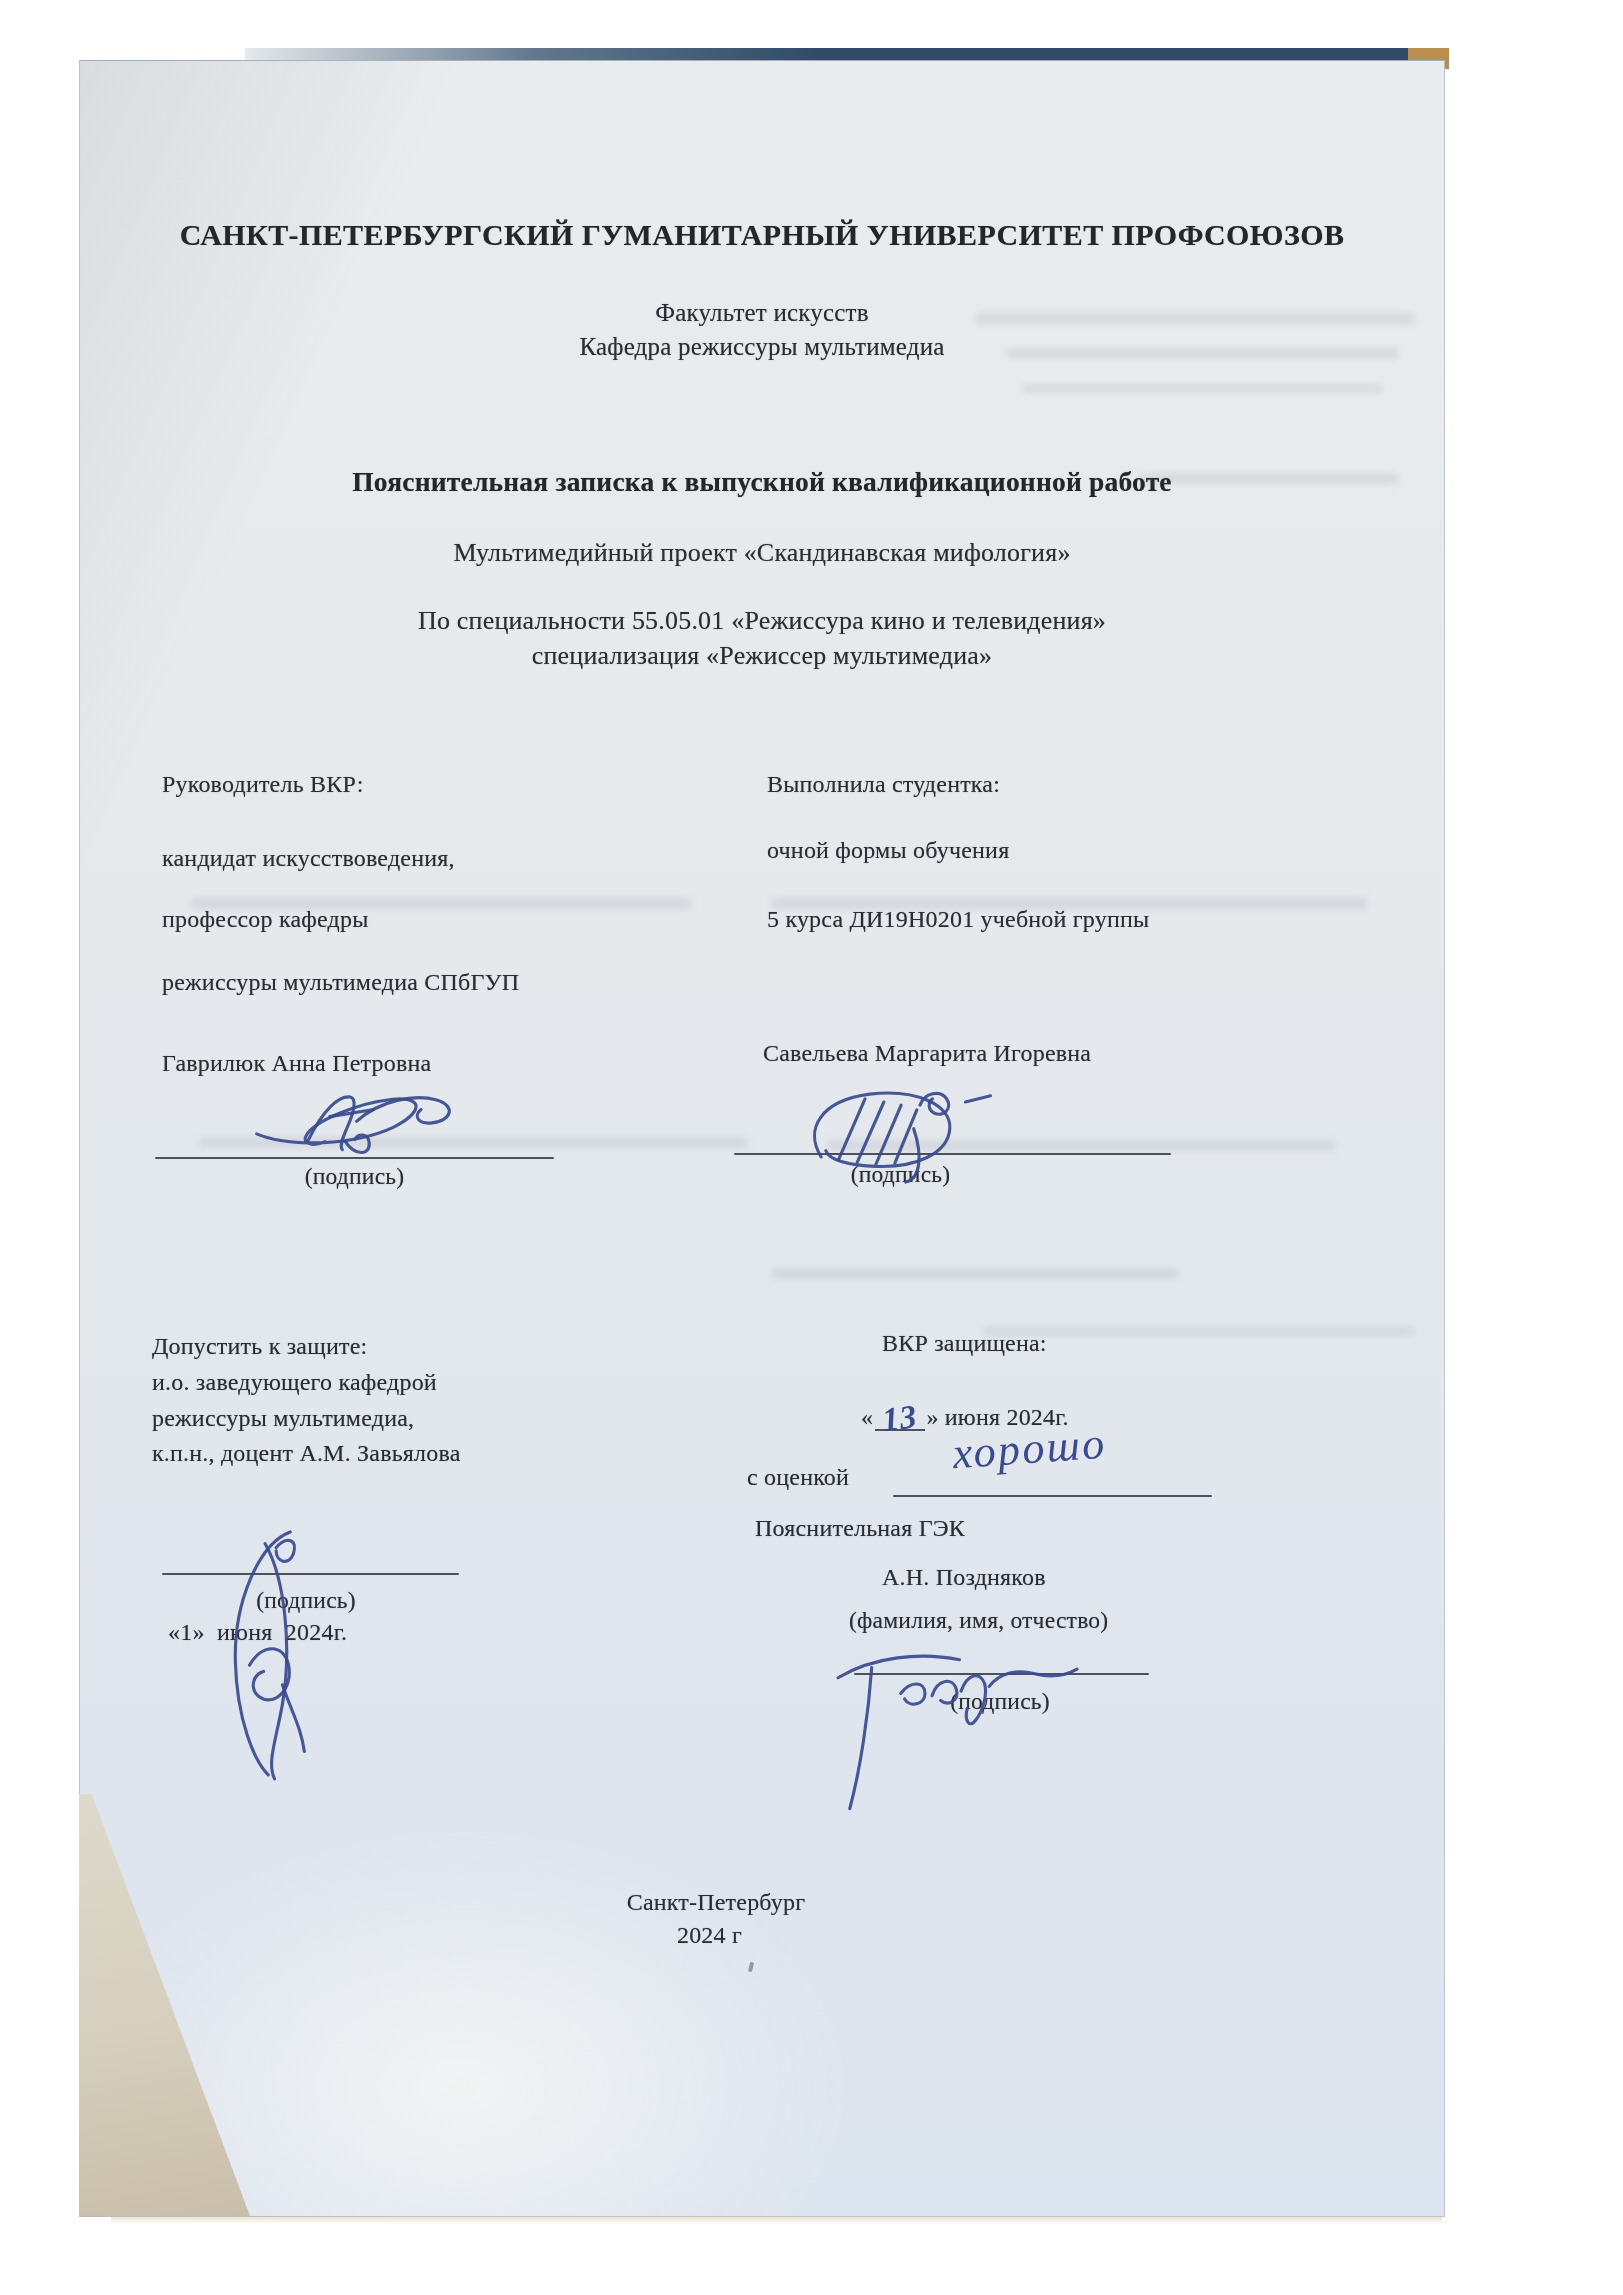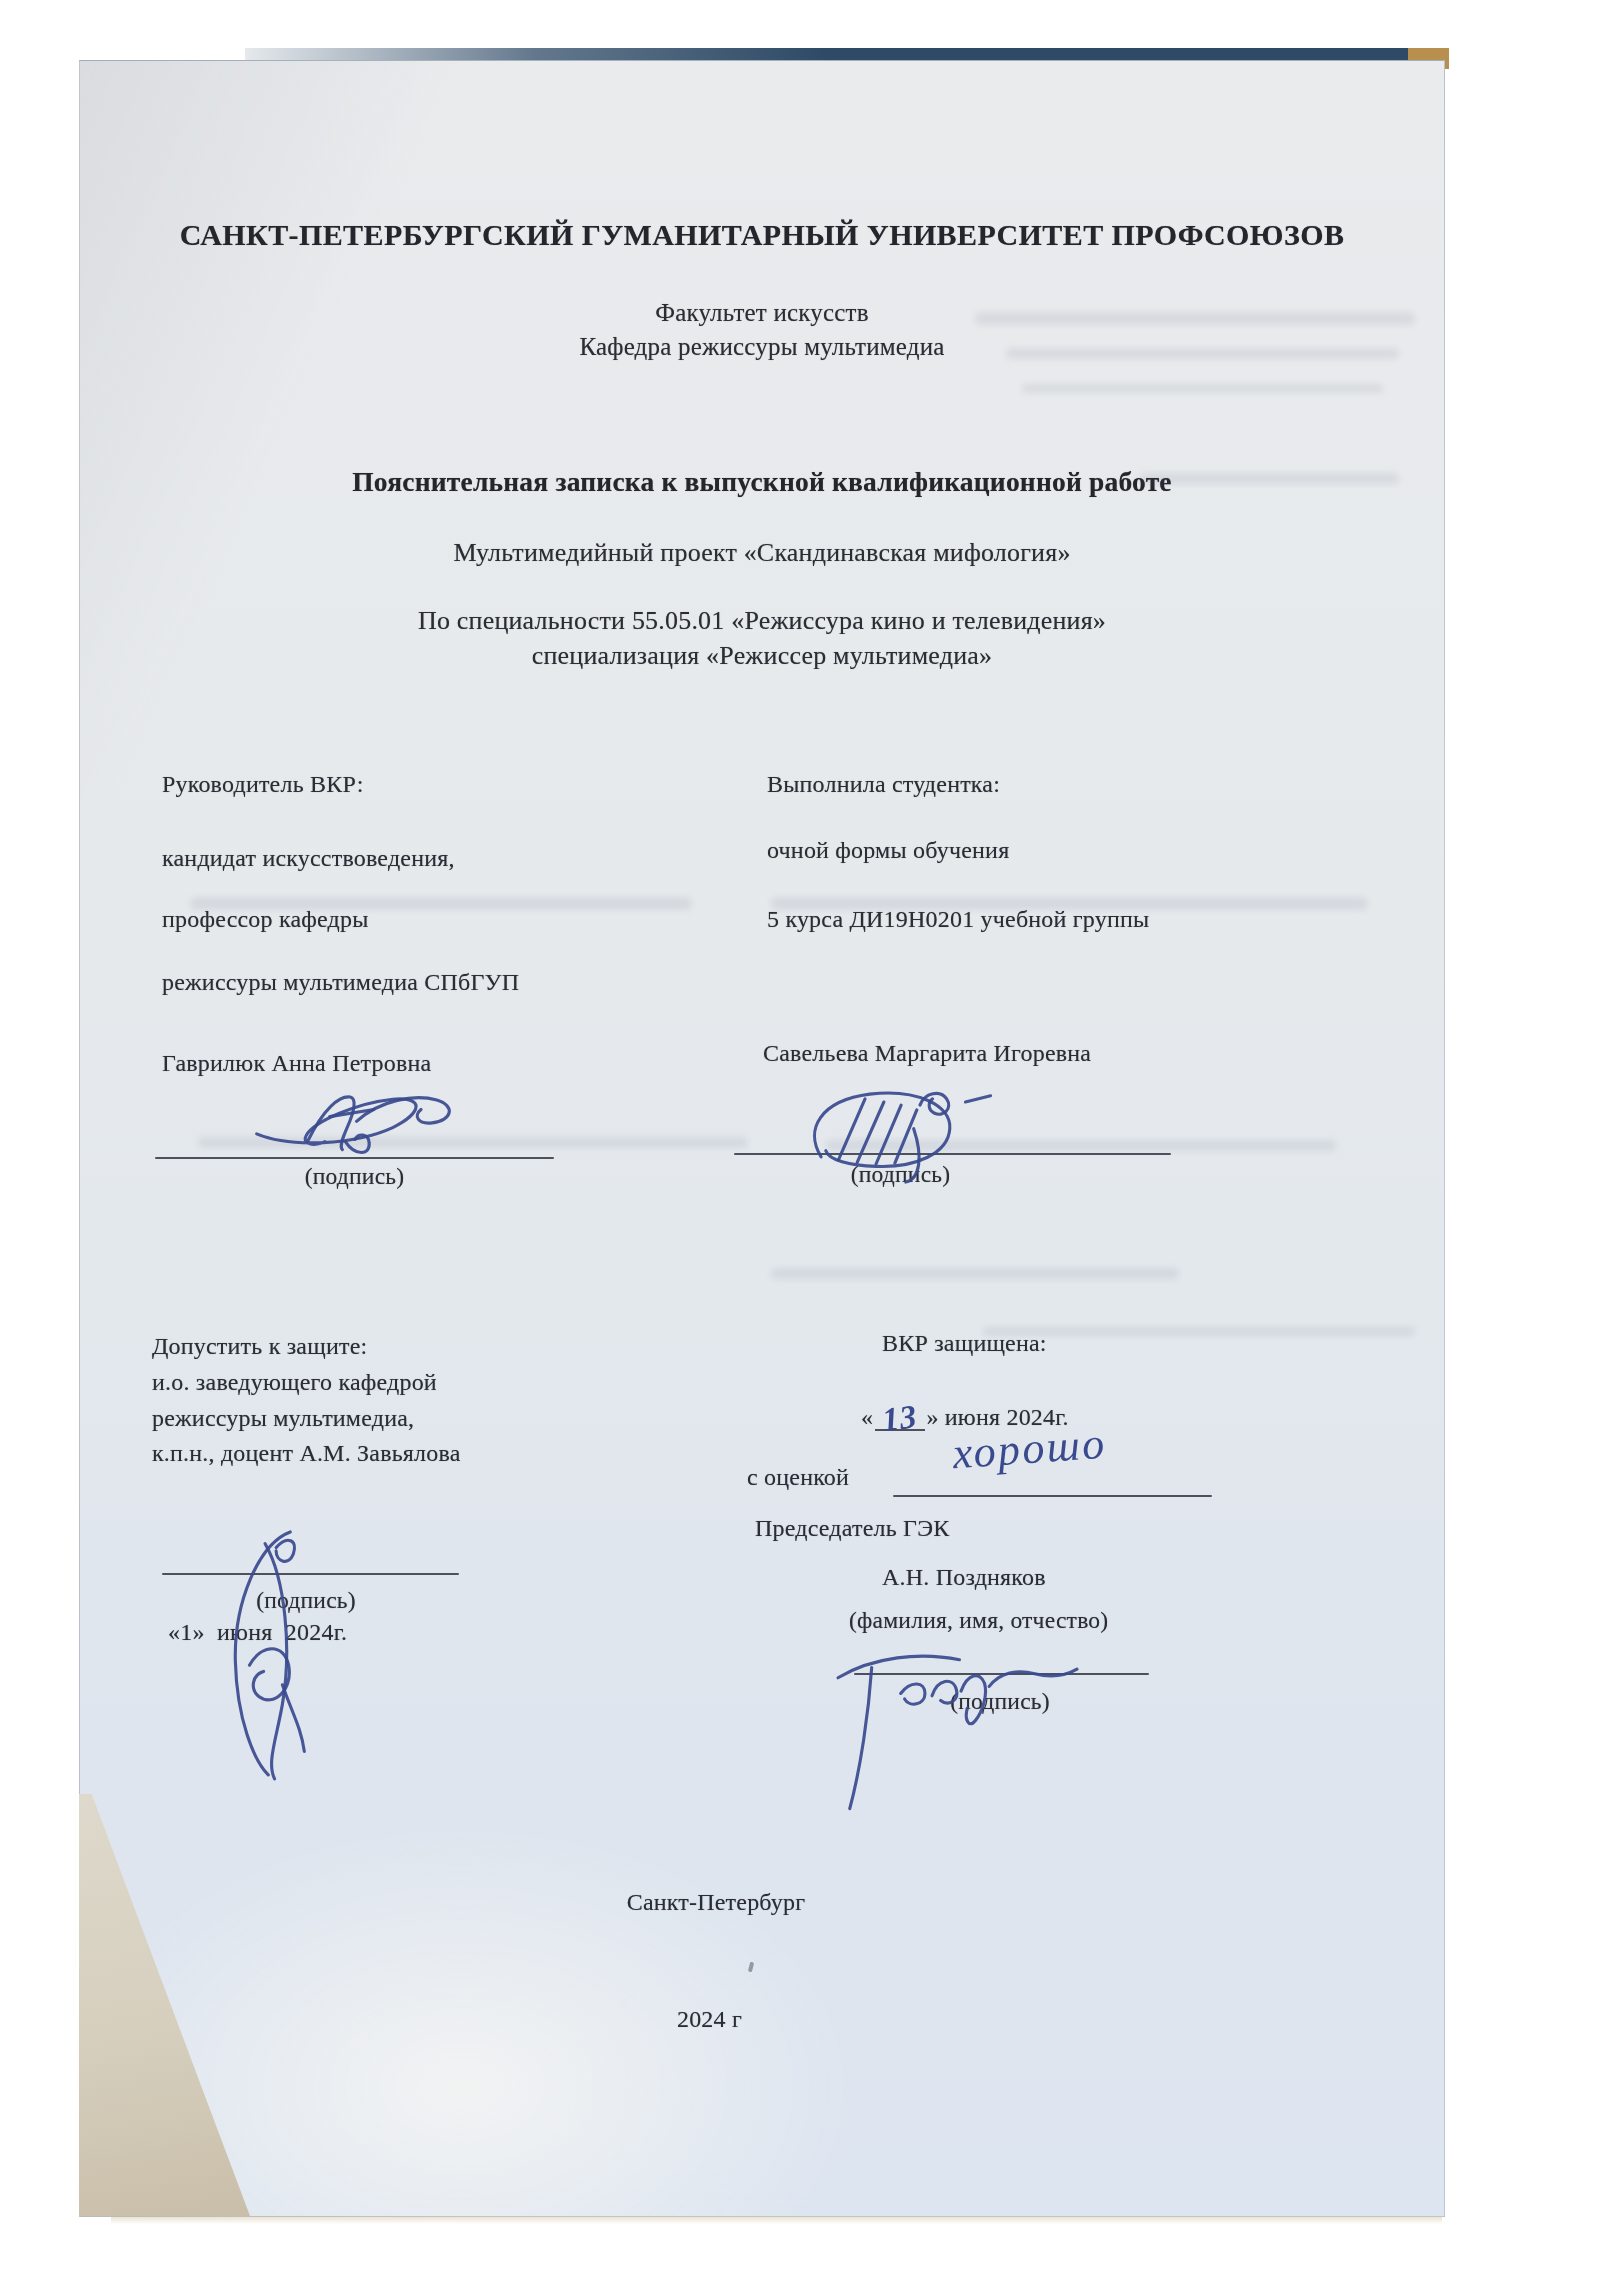--- a/index.html
+++ b/index.html
@@ -149,36 +149,36 @@
         <span class="dayline"></span>
       </span>
       <span class="t" style="position:static;">»</span>
       <span class="t pre" style="position:static;"> июня 2024г.</span>
     </div>
 
     <div class="t" style="left:667px;top:1403px;">с оценкой</div>
     <div class="ink gradeink" style="left:820px;top:1362px;width:259px;text-align:center;">хорошо</div>
     <div class="sigline" style="left:813px;top:1434px;width:319px;"></div>
 
-    <div class="t" style="left:675px;top:1454px;">Председатель ГЭК</div>
+    <div class="t" style="left:675px;top:1454px;">Пояснительная ГЭК</div>
     <div class="t" style="left:802px;top:1503px;">А.Н. Поздняков</div>
     <div class="t cap" style="left:769px;top:1546px;">(фамилия, имя, отчество)</div>
 
     <svg class="sig" style="left:746px;top:1558px;" width="263" height="192" viewBox="0 0 335 245">
       <path d="M 15 75 C 60 48, 120 42, 170 52"></path>
       <path d="M 58 62 C 54 120, 44 190, 30 242"></path>
       <path d="M 95 95 C 108 78, 126 80, 126 95 C 126 110, 106 113, 100 102"></path>
       <path d="M 135 98 C 142 76, 162 74, 166 90 C 170 104, 156 112, 146 104"></path>
       <path d="M 172 92 C 180 70, 196 66, 202 82 C 206 96, 200 118, 190 130 C 182 140, 176 128, 180 114"></path>
       <path d="M 208 86 C 222 68, 244 64, 266 70 C 290 76, 306 72, 320 64"></path>
     </svg>
     <div class="sigline" style="left:774px;top:1612px;width:295px;"></div>
     <div class="t cap" style="left:802px;top:1627px;width:236px;text-align:center;">(подпись)</div>
 
     <div class="t c" style="top:1828px;padding-right:92px;box-sizing:border-box;">Санкт-Петербург</div>
-    <div class="t c" style="top:1945px;padding-right:105px;box-sizing:border-box;">2024 г</div>
+    <div class="t c" style="top:1861px;padding-right:105px;box-sizing:border-box;">2024 г</div>
     <div class="speck" style="left:669px;top:1901px;"></div>
 
   </div>
 
   <div class="wedge"></div>
 </div>
 
 
 </body></html>

